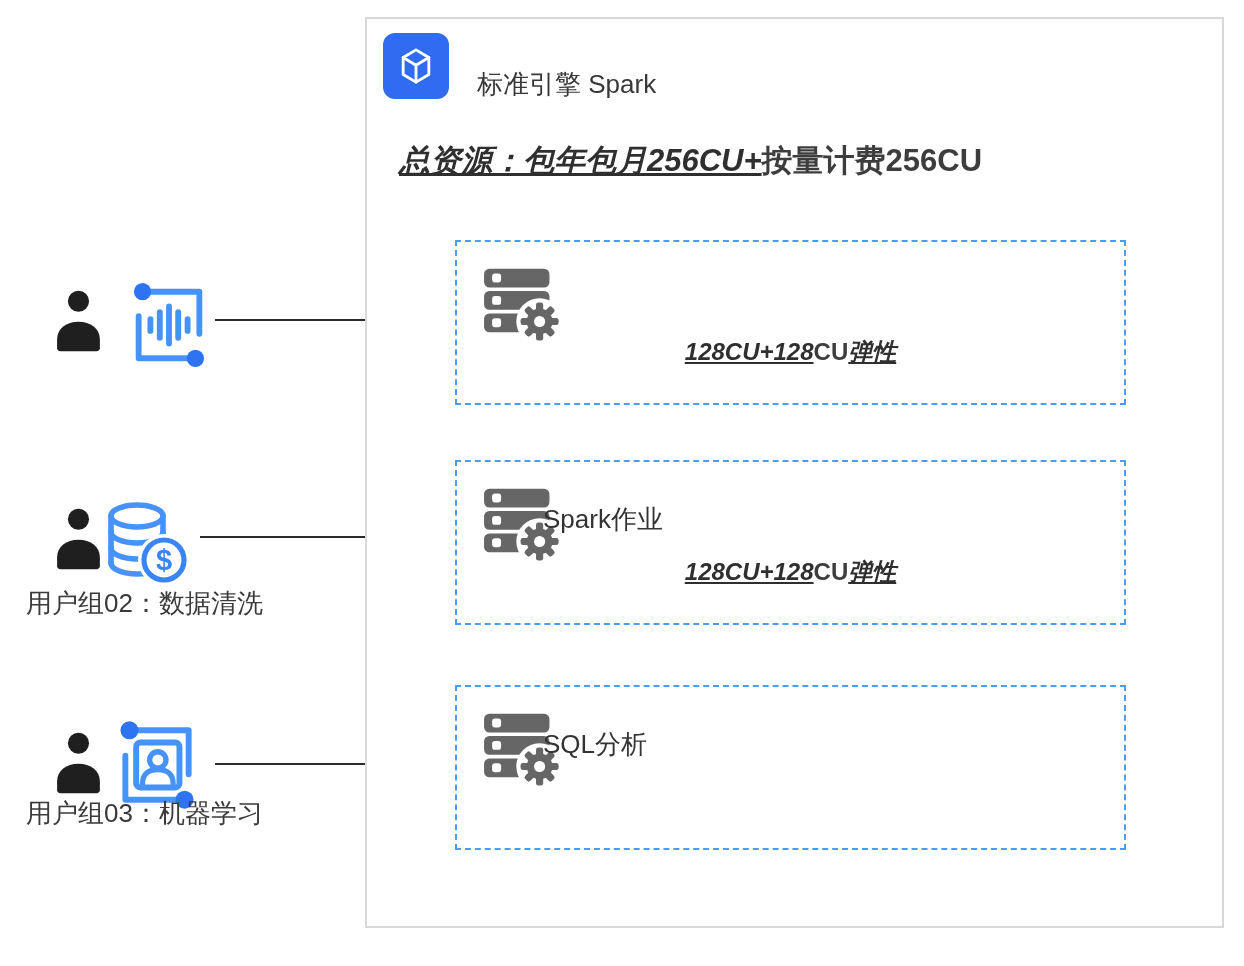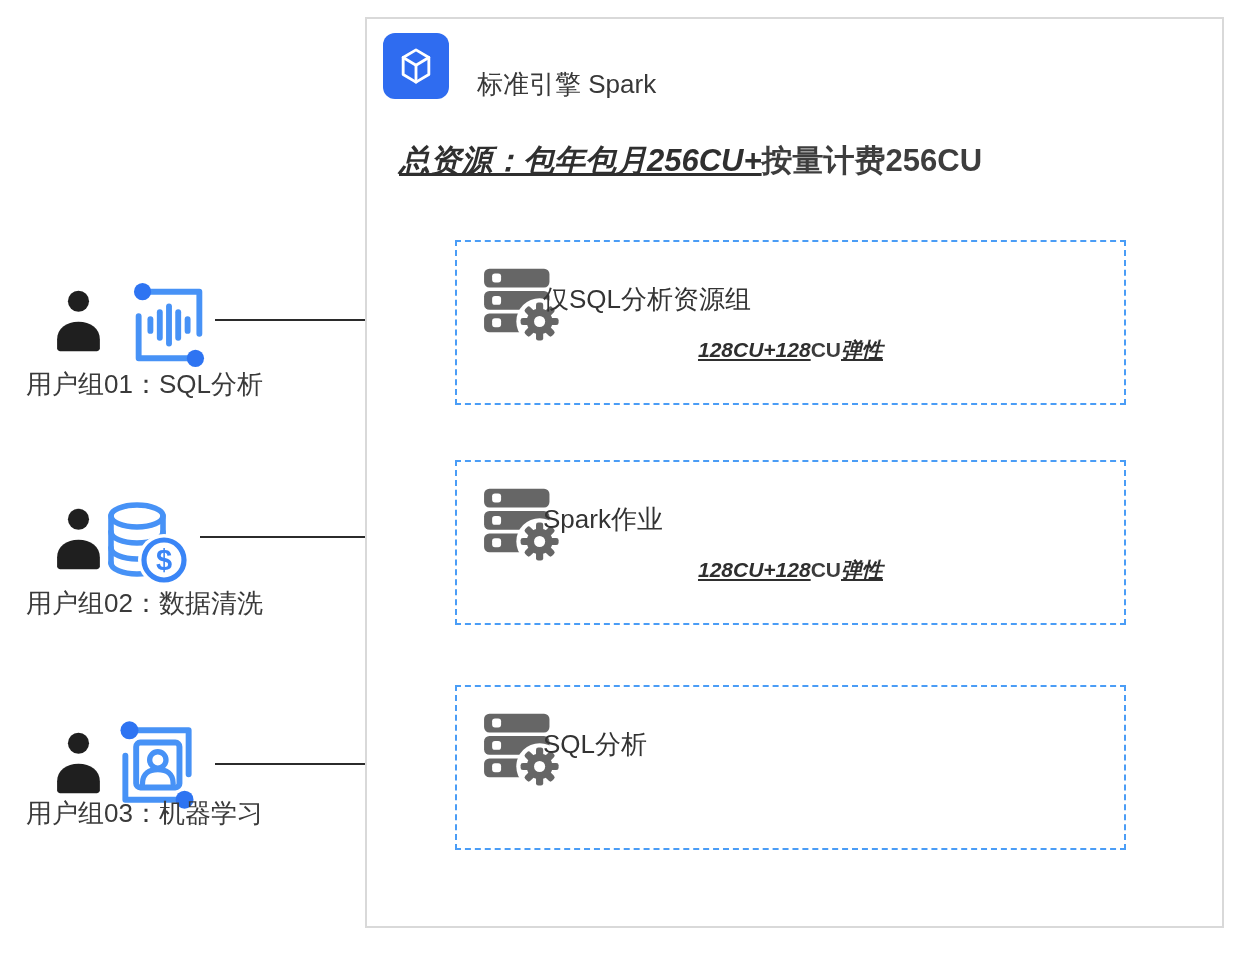--- a/index.html
+++ b/index.html
@@ -17,21 +17,21 @@
   .em{font-style:italic;font-weight:700;text-decoration:underline;}
   .plain{font-style:normal;font-weight:700;color:#3d3d3d;}
 
   
   .res-box{position:absolute;left:88px;width:671px;height:165px;box-sizing:border-box;
     border:2px dashed #4a9df6;background:#fff;}
   .res-box.b1{top:221px;} .res-box.b2{top:441px;} .res-box.b3{top:666px;}
   .server-icon{position:absolute;left:19px;top:15px;width:86px;height:86px;}
   .res-name{position:absolute;left:86px;top:40px;font-size:26px;color:#333;white-space:nowrap;}
   .cu-line{position:absolute;left:0;top:94px;width:100%;text-align:center;
-    font-size:21px;color:#2f2f2f;white-space:nowrap;}
+    font-size:24px;color:#2f2f2f;white-space:nowrap;}
 
   
   .person-icon{position:absolute;width:62px;height:67px;}
   .ugroup-icon{position:absolute;}
   .ugroup-label{position:absolute;left:26px;font-size:26px;color:#3a3a3a;white-space:nowrap;}
 
   
   .arrow{position:absolute;height:18px;}
   .arrow-line{position:absolute;left:0;right:15px;top:7.6px;height:2.6px;background:#2b2b2b;}
   .arrow-head{position:absolute;right:0;top:0;width:0;height:0;
@@ -55,21 +55,20 @@
       <path d="M8.5 19.5 V41 H37.5"></path>
       <path d="M14.5 21 V27"></path>
       <path d="M19.3 17.5 V30.5"></path>
       <path d="M24 14.5 V33.5"></path>
       <path d="M28.7 17.5 V30.5"></path>
       <path d="M33.5 21 V27"></path>
     </g>
     <circle cx="10.5" cy="7" r="4.4" fill="#2e74f2"></circle>
     <circle cx="37.5" cy="41" r="4.4" fill="#2e74f2"></circle>
   </svg>
-  <div class="ugroup-label" style="top:367px;">用户组01：SQL分析</div>
   <div class="arrow" style="left:215px;top:311px;width:237px;">
     <div class="arrow-line"></div>
     <div class="arrow-head"></div>
   </div>
 
   <svg class="person-icon" style="left:48px;top:504px;" viewBox="0 0 24 26">
     <g fill="#1f1f1f">
       <circle cx="11.8" cy="5.9" r="4.1"></circle>
       <path d="M3.5 24.2 v-3.4 c0-4.3 3.6-6.9 8.3-6.9 s8.3 2.6 8.3 6.9 v3.4 c0 .6-.5 1.1-1.1 1.1 H4.6 c-.6 0-1.1-.5-1.1-1.1 Z"></path>
     </g>
@@ -152,21 +151,20 @@
             <rect x="-2" y="-10.6" width="4" height="5.5" rx="1.3" transform="rotate(135)"></rect>
             <rect x="-2" y="-10.6" width="4" height="5.5" rx="1.3" transform="rotate(180)"></rect>
             <rect x="-2" y="-10.6" width="4" height="5.5" rx="1.3" transform="rotate(225)"></rect>
             <rect x="-2" y="-10.6" width="4" height="5.5" rx="1.3" transform="rotate(270)"></rect>
             <rect x="-2" y="-10.6" width="4" height="5.5" rx="1.3" transform="rotate(315)"></rect>
           </g>
           <circle r="7.2"></circle>
           <circle r="3.1" fill="#ffffff"></circle>
         </g>
       </svg>
-      <div class="res-name">仅SQL分析资源组</div>
       <div class="cu-line"><span class="em">128CU+128</span><span class="plain">CU</span><span class="em">弹性</span></div>
     </div>
 
     <div class="res-box b2">
       <svg class="server-icon" viewBox="0 0 48 48">
         <g fill="#666666">
           <rect x="4.5" y="6.5" width="36.5" height="10.5" rx="3"></rect>
           <rect x="4.5" y="19" width="36.5" height="10.5" rx="3"></rect>
           <rect x="4.5" y="31.5" width="36.5" height="10.5" rx="3"></rect>
         </g>

